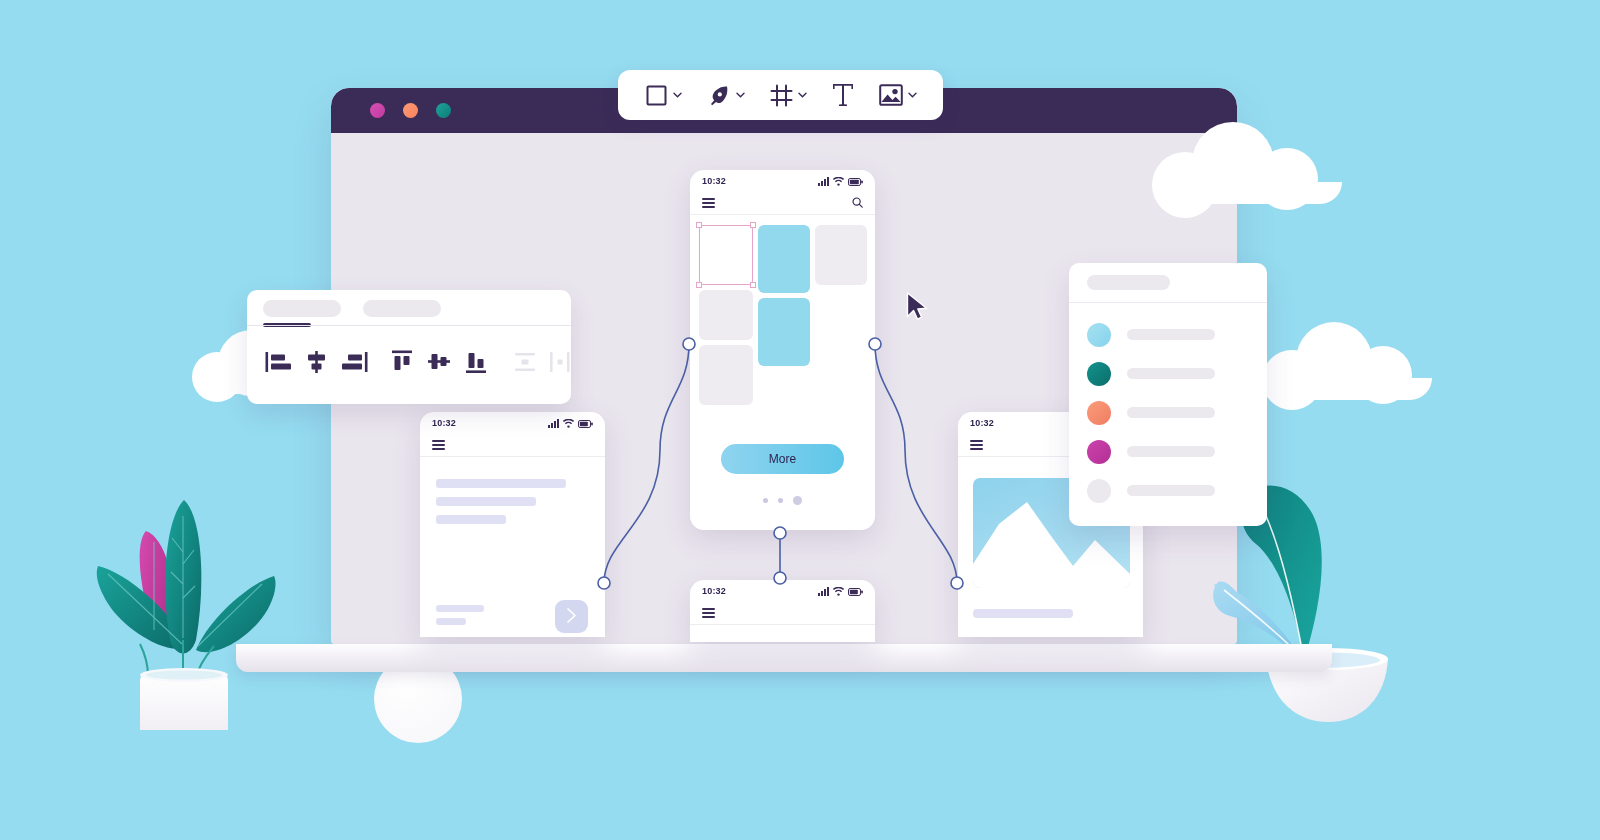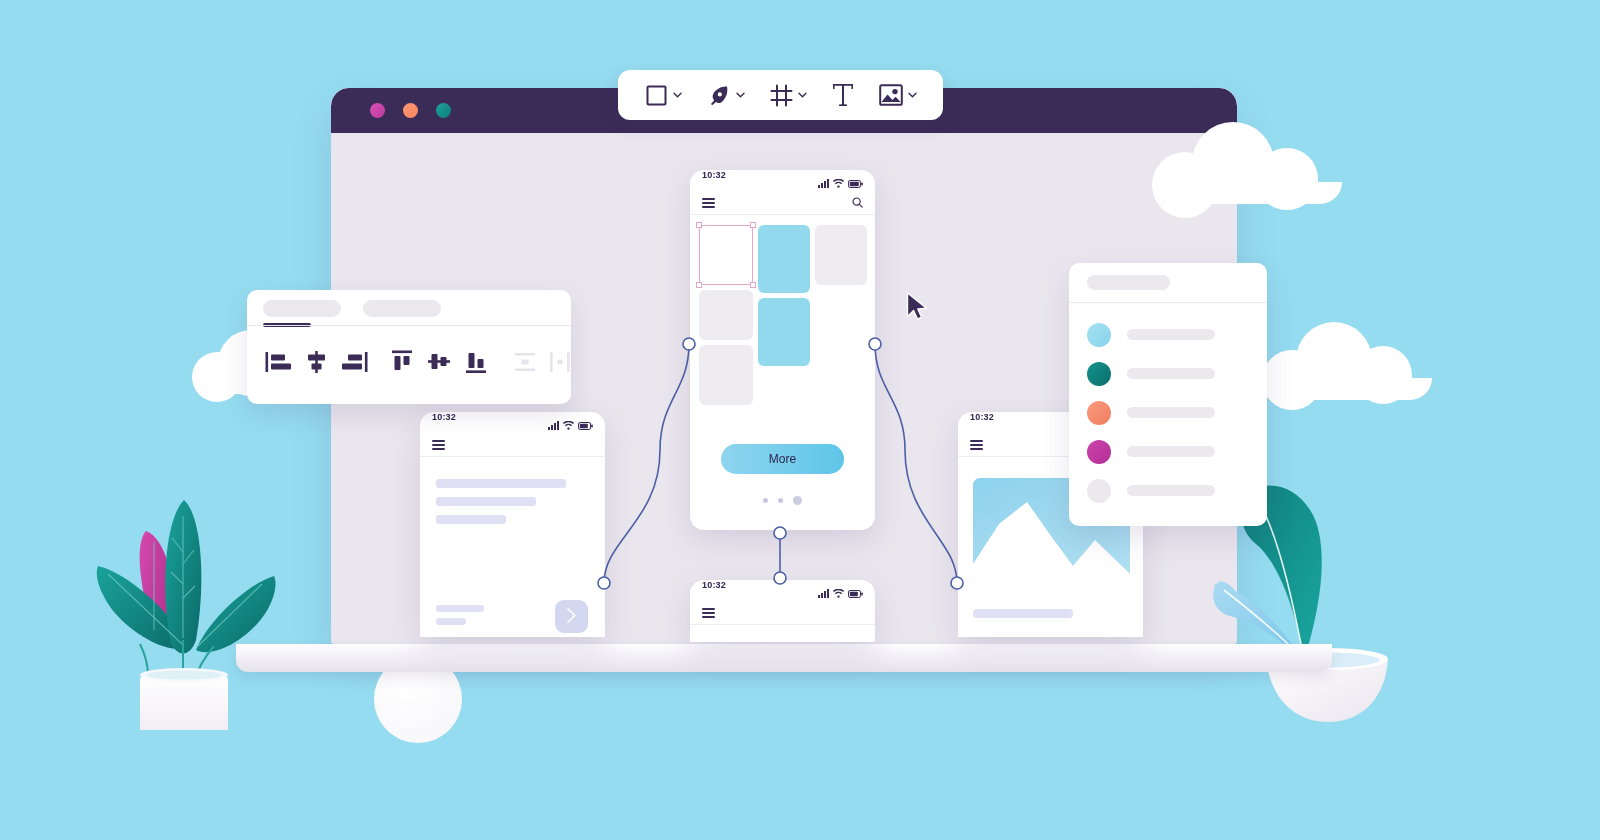--- a/index.html
+++ b/index.html
@@ -121,21 +121,21 @@
 
   
   .phone {
     position: absolute;
     background: #ffffff;
     box-shadow: 0 10px 30px rgba(70,50,110,0.14);
     overflow: hidden;
   }
   .ph-status {
     height: 22px;
-    display: flex; justify-content: space-between;
+    display: flex; align-items: center; justify-content: space-between;
     padding: 0 12px;
   }
   .ph-time {
     font-size: 9px; font-weight: bold; color: #2f2350;
     letter-spacing: 0.2px;
   }
   .ph-sysicons { display: flex; align-items: flex-end; gap: 4px; }
   .ph-nav {
     height: 23px;
     display: flex; align-items: center; justify-content: space-between;

